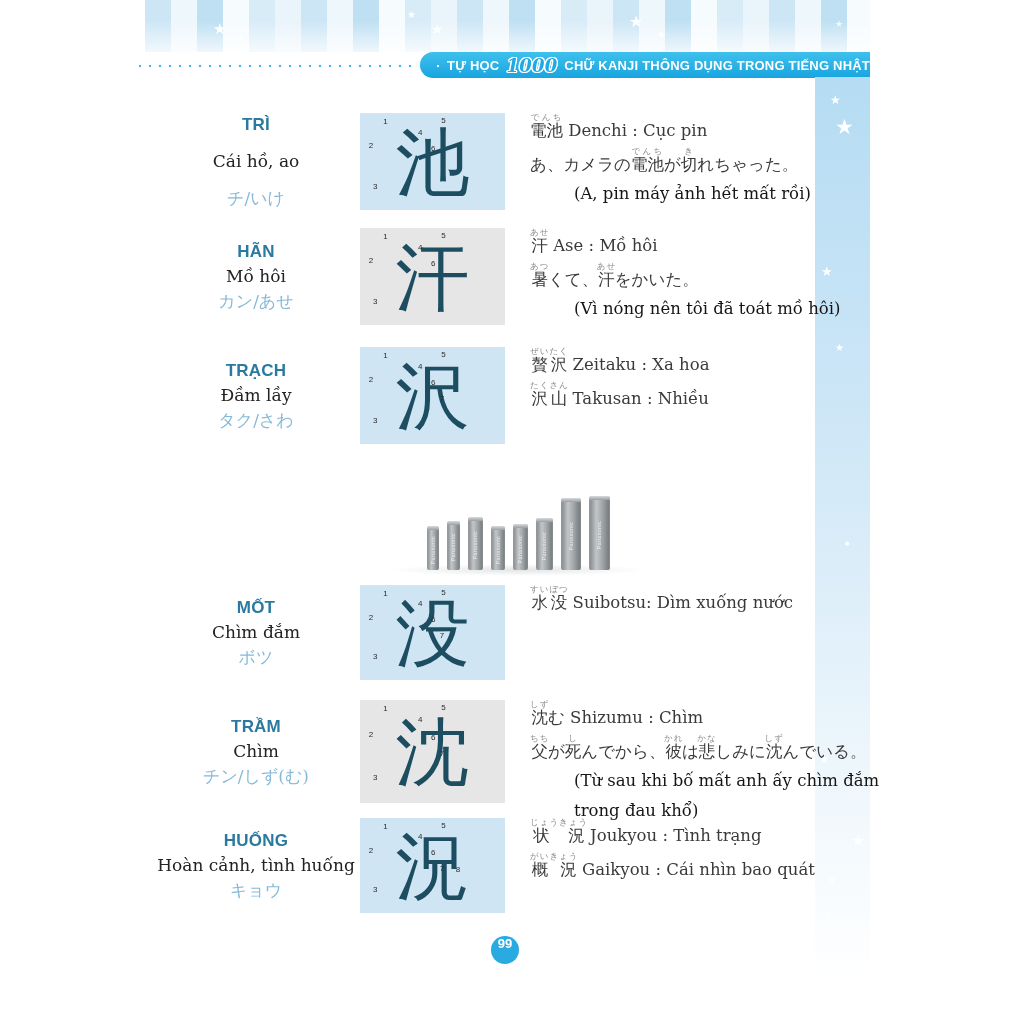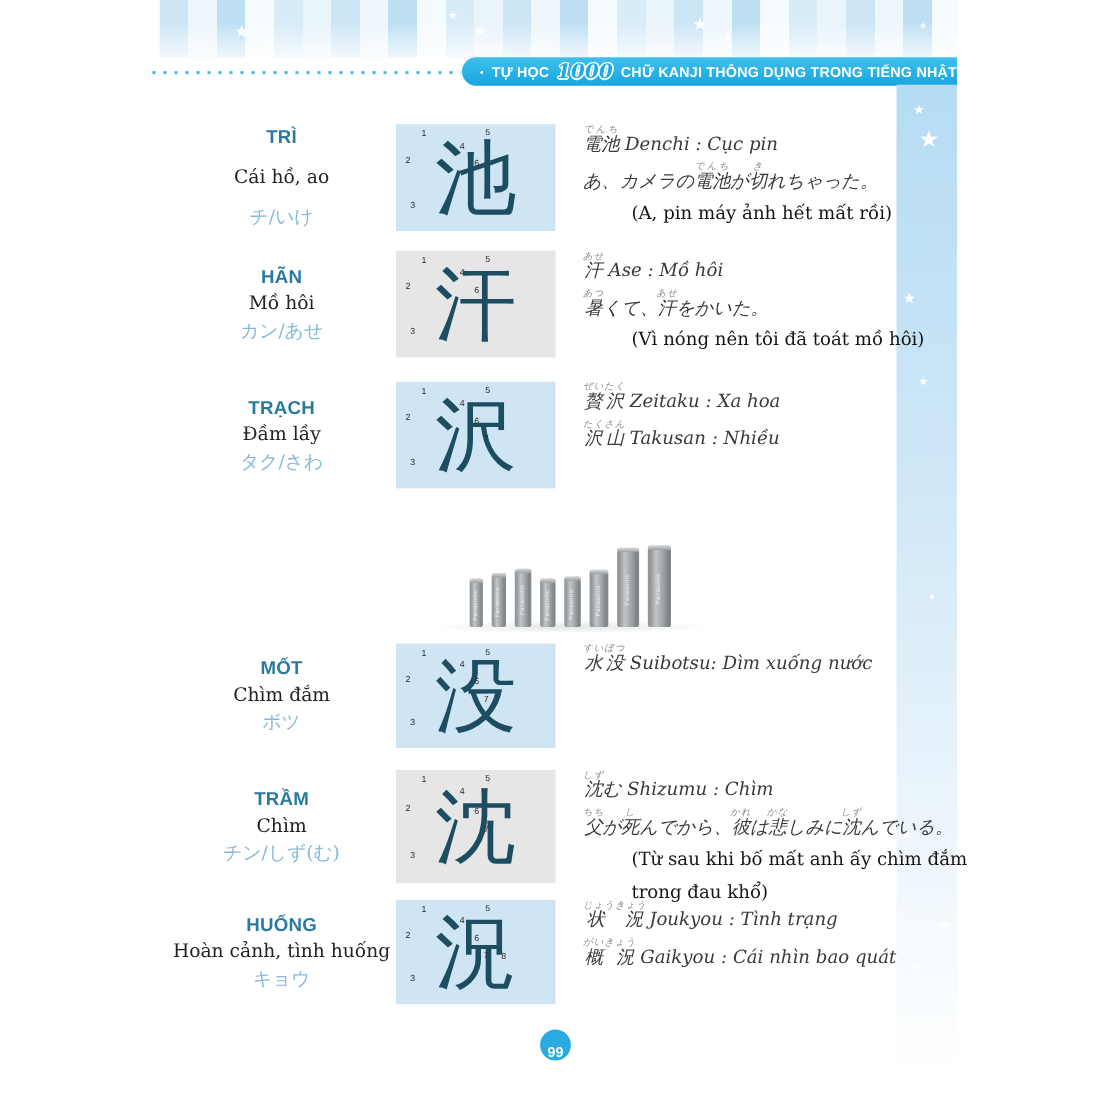--- a/index.html
+++ b/index.html
@@ -75,21 +75,21 @@
   .kanji-char{
     font-size:74px;color:#1c4d60;line-height:1;
     font-family:"DejaVu Serif", serif;
   }
   .stroke-num{
     position:absolute;font-family:"Liberation Sans", sans-serif;
     font-size:8px;color:#2b2b2b;line-height:1;
   }
   .entry-right{position:absolute;left:530px;width:312px;}
   .line{margin-bottom:4px;white-space:nowrap;}
-  .line.jp{font-size:16.5px;color:#3a3a3a;line-height:24px;font-style:italic;}
+  .line.jp{font-size:16.5px;color:#3a3a3a;line-height:24px;}
   .line.vn{font-size:16.5px;color:#151515;line-height:26px;margin-left:44px;}
   .line.jp ruby rt{font-size:8.5px;color:#8a8a8a;letter-spacing:1px;}
   
   .battery-figure{
     position:absolute;left:398px;top:448px;width:240px;height:122px;
     display:flex;align-items:flex-end;justify-content:center;gap:8px;
   }
   .bat{
     position:relative;border-radius:3px 3px 2px 2px;overflow:hidden;
     background:linear-gradient(90deg,#7e8387,#c3c6c8 35%,#9fa4a7 65%,#6f7478);
@@ -106,21 +106,21 @@
     color:#eeeeee;letter-spacing:.3px;margin-top:4px;
   }
   .bat-floor{
     position:absolute;left:388px;top:564px;width:260px;height:12px;
     background:radial-gradient(ellipse at center,rgba(60,70,80,.14),transparent 70%);
   }
   
   .page-dot{
     position:absolute;left:491px;top:936px;width:28px;height:28px;
     background:#29abe2;border-radius:50%;
-    display:flex;align-items:flex-end;justify-content:center;
+    display:flex;align-items:flex-start;justify-content:center;
     color:#fff;font-family:"Liberation Sans", sans-serif;
     font-size:13px;font-weight:700;
   }
 </style>
 </head>
 <body>
 
 <div class="top-band">
   <span class="star" style="left:68px;top:22px;font-size:15px;"></span>
   <span class="star" style="left:92px;top:34px;font-size:9px;"></span>

